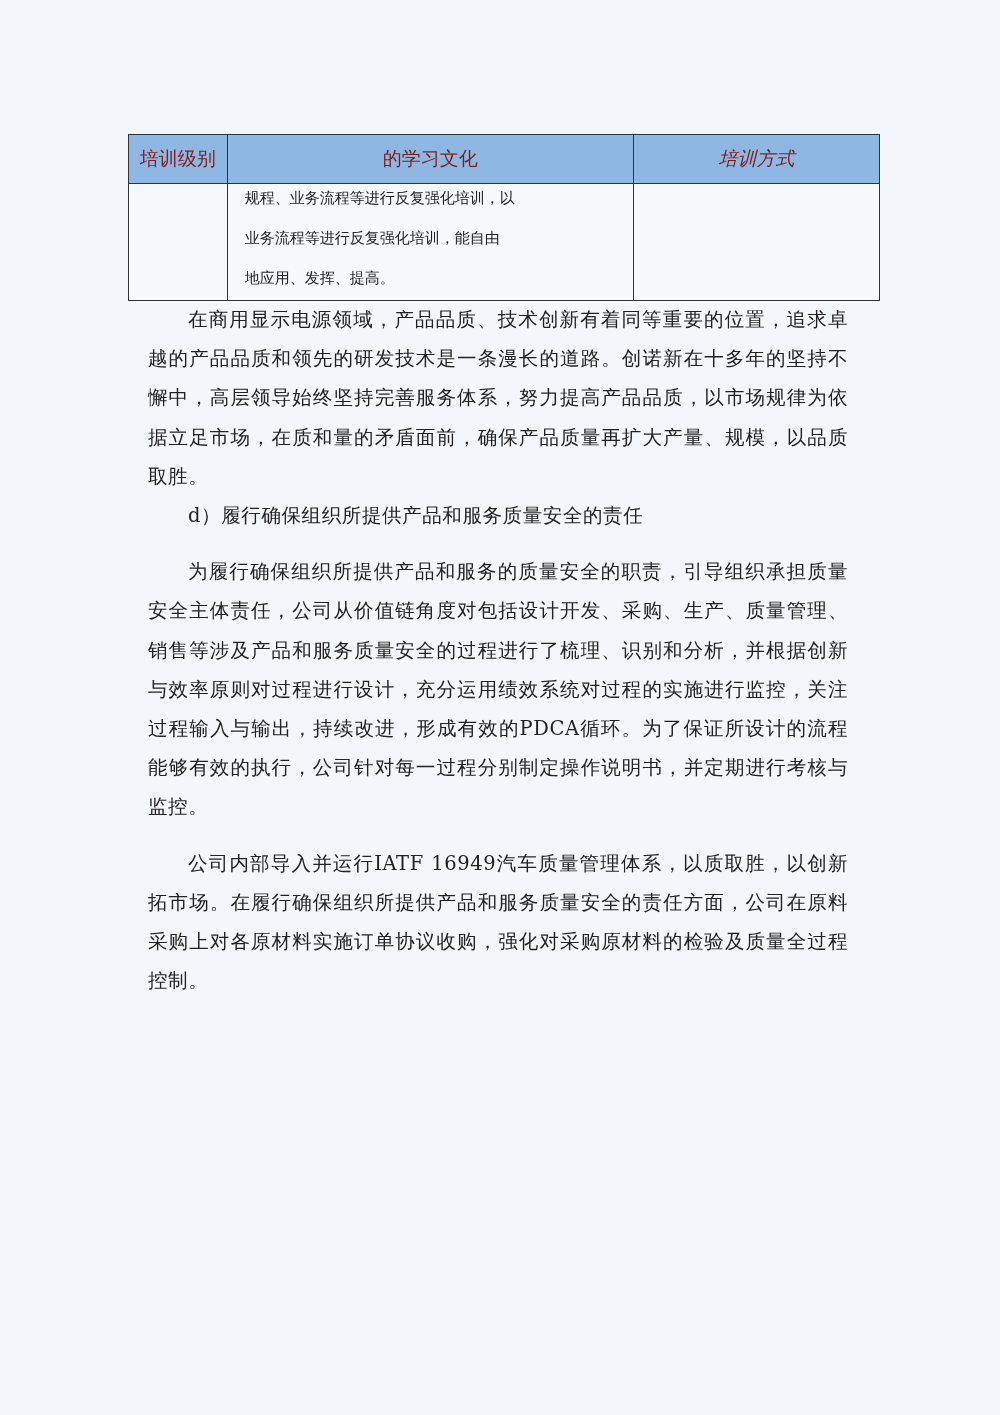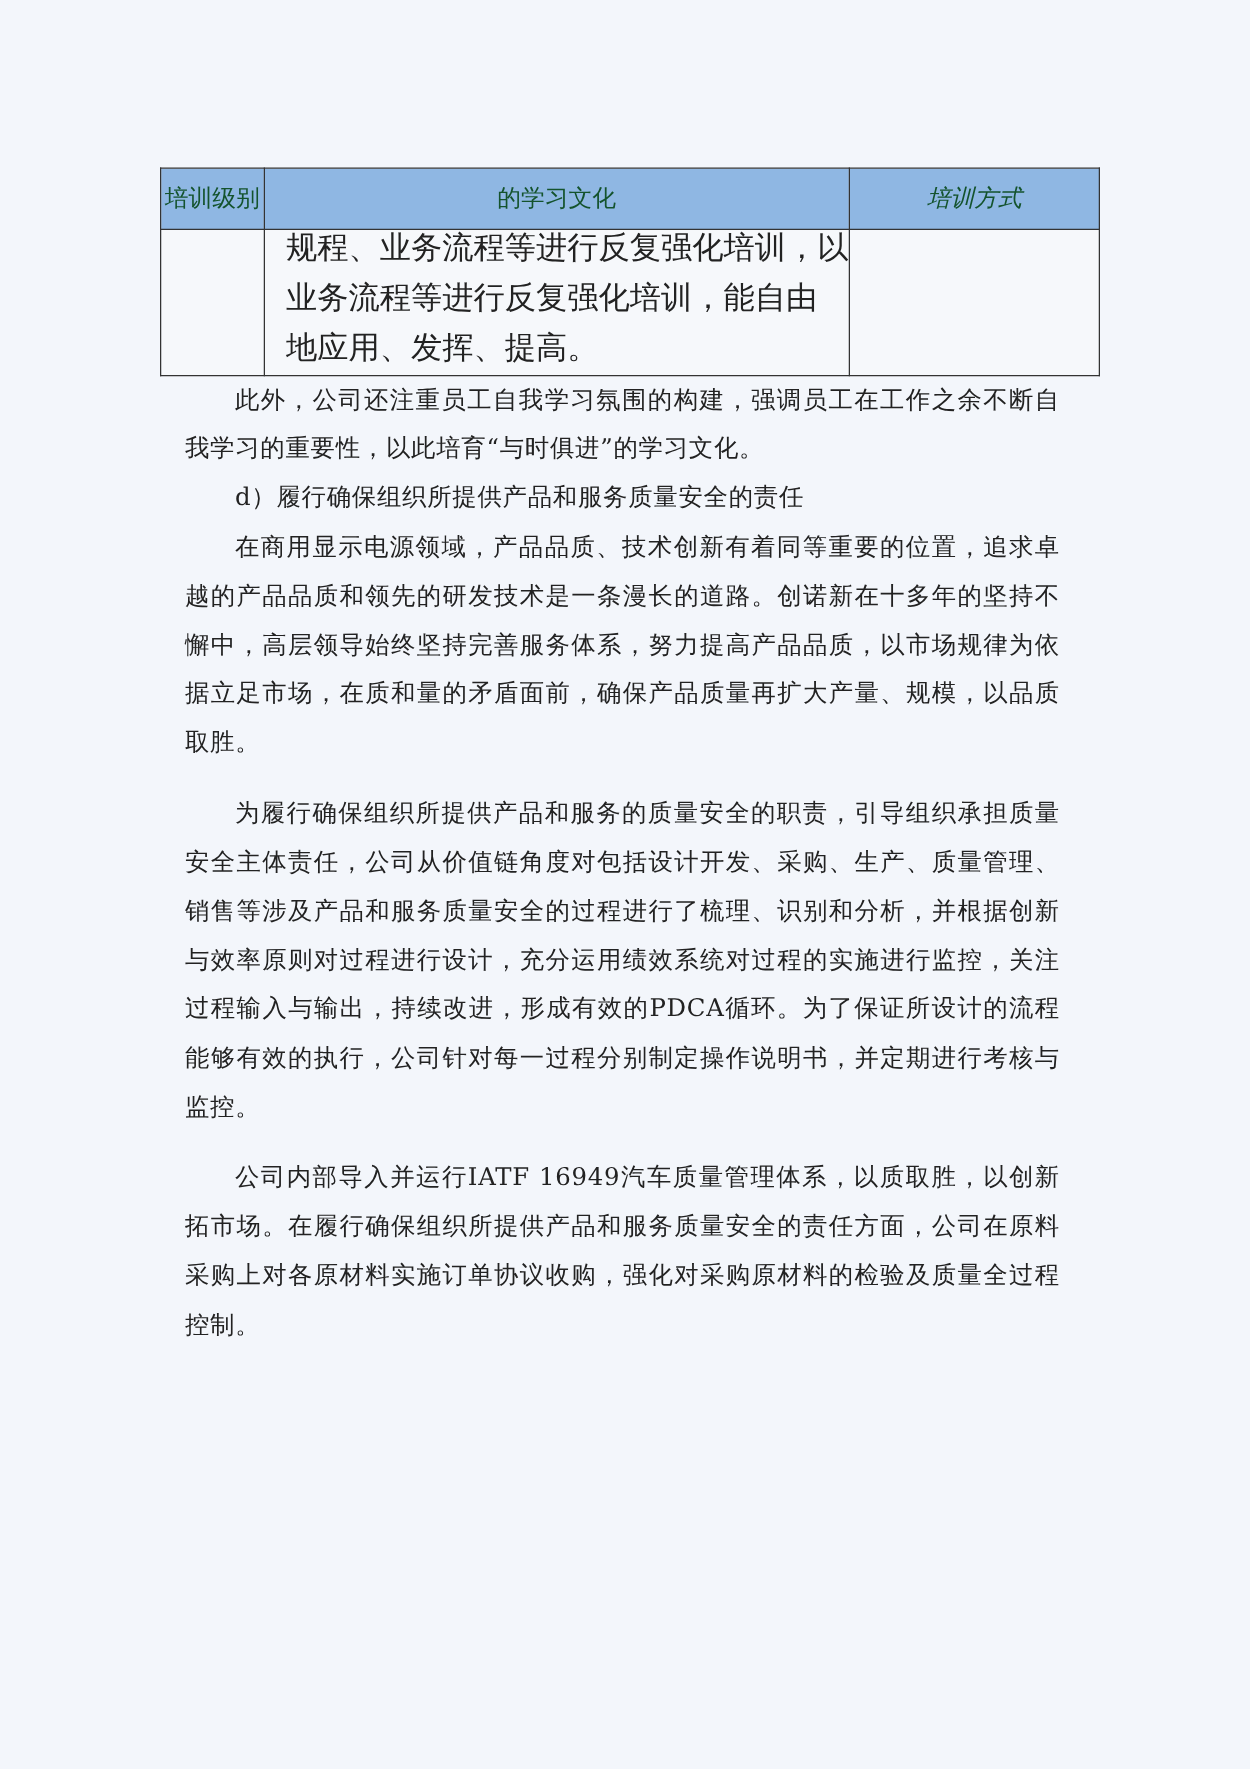--- a/index.html
+++ b/index.html
@@ -3,26 +3,26 @@
 <meta charset="utf-8">
 <style>
   html, body { margin:0; padding:0; }
   body {
     width:1000px; height:1415px; background:#f3f6fb; position:relative; overflow:hidden;
     font-family: "DejaVu Serif", "Liberation Serif", serif; color:#222;
   }
   .tbl { position:absolute; left:128px; top:134px; width:752px; border-collapse:collapse; }
   .tbl th, .tbl td { border:1.5px solid #333; padding:0; }
   .tbl th {
-    background:#8fb7e3; color:#14532d; height:48px; font-weight:normal;
+    background:#8fb7e3; color:#7f1d1d; height:48px; font-weight:normal;
     font-family: "DejaVu Sans", "Liberation Sans", sans-serif; font-size:19px; text-align:center;
   }
   .tbl td { height:116px; vertical-align:top; background:#f6f8fb; }
   .c1 { width:98px; } .c2 { width:406px; } .c3 { width:246px;font-style:italic; }
-  .cell-lines { padding:0 0 0 17px; font-size:25px; line-height:40px; margin-top:-6px; }
+  .cell-lines { padding:0 0 0 17px; font-size:15px; line-height:40px; margin-top:-6px; }
   .cell-lines div { white-space:nowrap; }
   .doc { position:absolute; left:148px; top:300px; width:700px; }
   .doc p { margin:0; font-size:19.5px; line-height:39.2px; letter-spacing:0.6px; text-align:justify; }
   .doc p.ind { text-indent:40px; }
   .doc p.gap { margin-top:17px; }
 </style>
 </head>
 <body>
 
 <table class="tbl">
@@ -40,18 +40,17 @@
         <div>业务流程等进行反复强化培训，能自由</div>
         <div>地应用、发挥、提高。</div>
       </div>
     </td>
     <td class="c3"></td>
   </tr>
 </tbody>
   </table>
 
 <div class="doc">
-  <p class="ind">此外，公司还注重员工自我学习氛围的构建，强调员工在工作之余不断自我学习的重要性，以此培育“与时俱进”的学习文化。</p>
+  <p class="ind">在商用显示电源领域，产品品质、技术创新有着同等重要的位置，追求卓越的产品品质和领先的研发技术是一条漫长的道路。创诺新在十多年的坚持不懈中，高层领导始终坚持完善服务体系，努力提高产品品质，以市场规律为依据立足市场，在质和量的矛盾面前，确保产品质量再扩大产量、规模，以品质取胜。</p>
   <p class="ind">d）履行确保组织所提供产品和服务质量安全的责任</p>
-  <p class="ind">在商用显示电源领域，产品品质、技术创新有着同等重要的位置，追求卓越的产品品质和领先的研发技术是一条漫长的道路。创诺新在十多年的坚持不懈中，高层领导始终坚持完善服务体系，努力提高产品品质，以市场规律为依据立足市场，在质和量的矛盾面前，确保产品质量再扩大产量、规模，以品质取胜。</p>
   <p class="ind gap">为履行确保组织所提供产品和服务的质量安全的职责，引导组织承担质量安全主体责任，公司从价值链角度对包括设计开发、采购、生产、质量管理、销售等涉及产品和服务质量安全的过程进行了梳理、识别和分析，并根据创新与效率原则对过程进行设计，充分运用绩效系统对过程的实施进行监控，关注过程输入与输出，持续改进，形成有效的PDCA循环。为了保证所设计的流程能够有效的执行，公司针对每一过程分别制定操作说明书，并定期进行考核与监控。</p>
   <p class="ind gap">公司内部导入并运行IATF 16949汽车质量管理体系，以质取胜，以创新拓市场。在履行确保组织所提供产品和服务质量安全的责任方面，公司在原料采购上对各原材料实施订单协议收购，强化对采购原材料的检验及质量全过程控制。</p>
 </div>
 
 </body></html>

